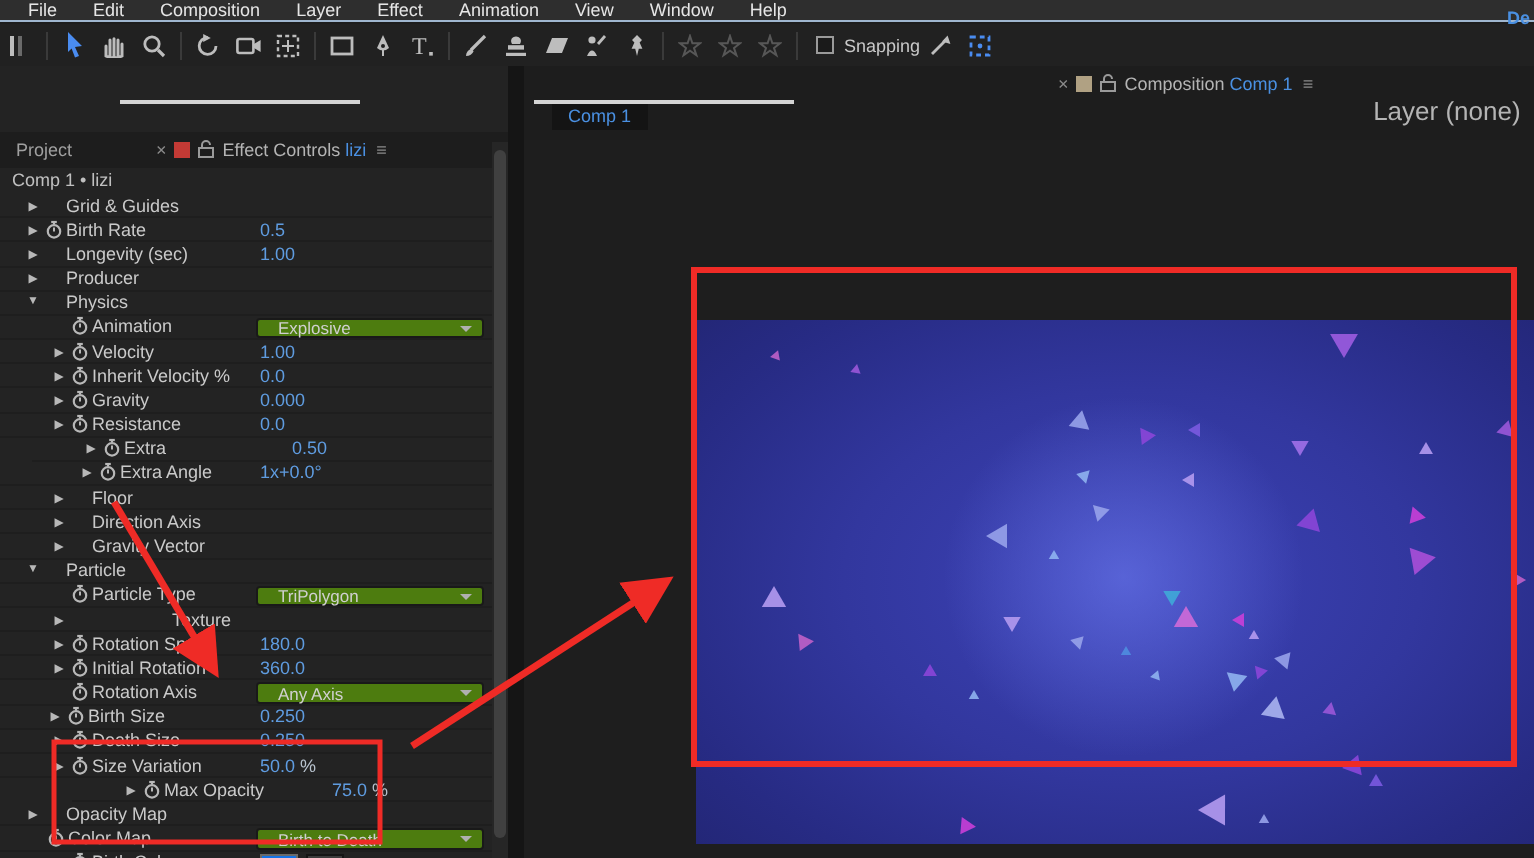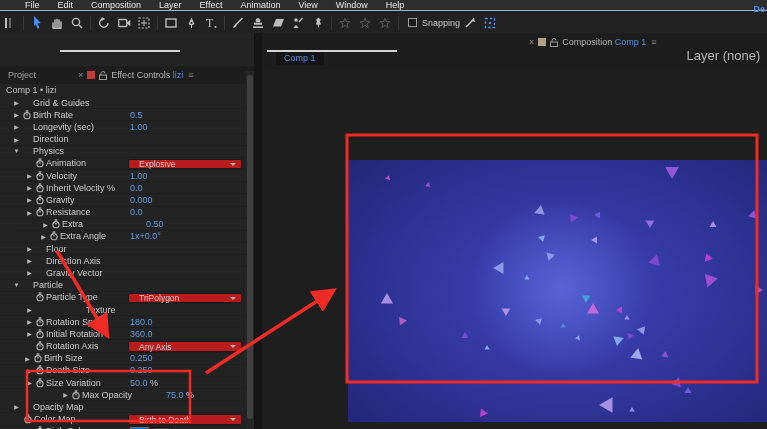--- a/index.html
+++ b/index.html
@@ -2,21 +2,21 @@
 <html><head>
 <meta charset="utf-8">
 <style>
   * { margin:0; padding:0; box-sizing:border-box; }
   html,body { width:767px; height:429px; overflow:hidden; background:#1d1d1d;
     font-family:"Liberation Sans", sans-serif; }
   #app { position:relative; width:767px; height:429px; background:#1d1d1d; overflow:hidden; }
 
   
   #menubar { position:absolute; left:0; top:0; width:767px; height:11px; background:#2e2e2e;
-    border-bottom:1px solid #9fb6cf; display:flex; align-items:center; padding-left:16px; }
+    border-bottom:1px solid #9fb6cf; display:flex; align-items:center; padding-left:5px; }
   .menu-item { color:#e6e6e6; font-size:9px; line-height:10px; padding:0 9px; white-space:nowrap; }
 
   
   #toolbar { position:absolute; left:0; top:12px; width:767px; height:21px; background:#212121;
     display:flex; align-items:center; }
   .tool { width:20px; height:18px; display:flex; align-items:center; justify-content:center; flex:0 0 auto; }
   .tool svg { display:block; }
   .tool-sep { width:1px; height:14px; background:#3a3a3a; margin:0 3px; flex:0 0 auto; }
   .tool.disabled { opacity:.35; }
   #snapping-wrap { display:flex; align-items:center; margin-left:6px; }
@@ -40,21 +40,21 @@
   #ec-header { position:absolute; left:0; top:51px; width:266px; height:13px; color:#c0c0c0;
     font-size:9px; line-height:13px; padding-left:6px; background:#232323; }
   #rows { position:absolute; left:0; top:64px; width:246px; height:365px; overflow:hidden; }
   .prow { position:relative; height:12.18px; display:flex; align-items:center;
     border-bottom:1px solid #1e1e1e; }
   .prow .twirl { width:9px; text-align:center; color:#b8b8b8; font-size:6px; flex:0 0 auto; }
   .prow .watch { width:12px; flex:0 0 auto; display:flex; justify-content:center; }
   .prow .plabel { color:#cacaca; font-size:9px; white-space:nowrap; }
   .prow .pval { position:absolute; left:130px; color:#5f9ce0; font-size:9px; white-space:nowrap; }
   .prow .psuffix { color:#b9c4cf; }
-  .dropdown { position:absolute; left:128px; top:1px; width:114px; height:10.5px; background:#b91c1c;
+  .dropdown { position:absolute; left:128px; top:1px; width:114px; height:10.5px; background:#4d7c0f;
     border:1px solid #191919; border-radius:2px; display:flex; align-items:center; }
   .dropdown .dval { color:#d0d0d0; font-size:8.5px; margin-left:10px; flex:1; }
   .dropdown .chev { width:0; height:0; border-left:3px solid transparent; border-right:3px solid transparent;
     border-top:3px solid #b0b0b0; margin-right:5px; }
   .swatch { position:absolute; left:130px; top:1.5px; width:19px; height:9.5px; border:1px solid #6a6a6a; }
   .dropper { position:absolute; left:153px; top:1.5px; width:19px; height:9.5px; background:#3c3c3c;
     border:1px solid #151515; display:flex; align-items:center; justify-content:center; }
   #lp-scrollbar { position:absolute; right:0; top:38px; width:8px; height:358px; background:#262626; }
   #lp-scroll-thumb { position:absolute; left:1px; top:4px; width:6px; height:344px; background:#404040; border-radius:3px; }
 
@@ -260,21 +260,21 @@
         </div>
         <div class="prow" style="padding-left: 12px;">
           <span class="twirl">▶</span>
           <span class="watch"></span>
           <span class="plabel">Longevity (sec)</span>
           <span class="pval">1.00</span>
         </div>
         <div class="prow" style="padding-left: 12px;">
           <span class="twirl">▶</span>
           <span class="watch"></span>
-          <span class="plabel">Direction</span>
+          <span class="plabel">Producer</span>
         </div>
         <div class="prow" style="padding-left: 12px;">
           <span class="twirl">▼</span>
           <span class="watch"></span>
           <span class="plabel">Physics</span>
         </div>
         <div class="prow" style="padding-left: 25px;">
           <span class="twirl"></span>
           <span class="watch">
             <svg width="8" height="10" viewBox="0 0 8 10">

